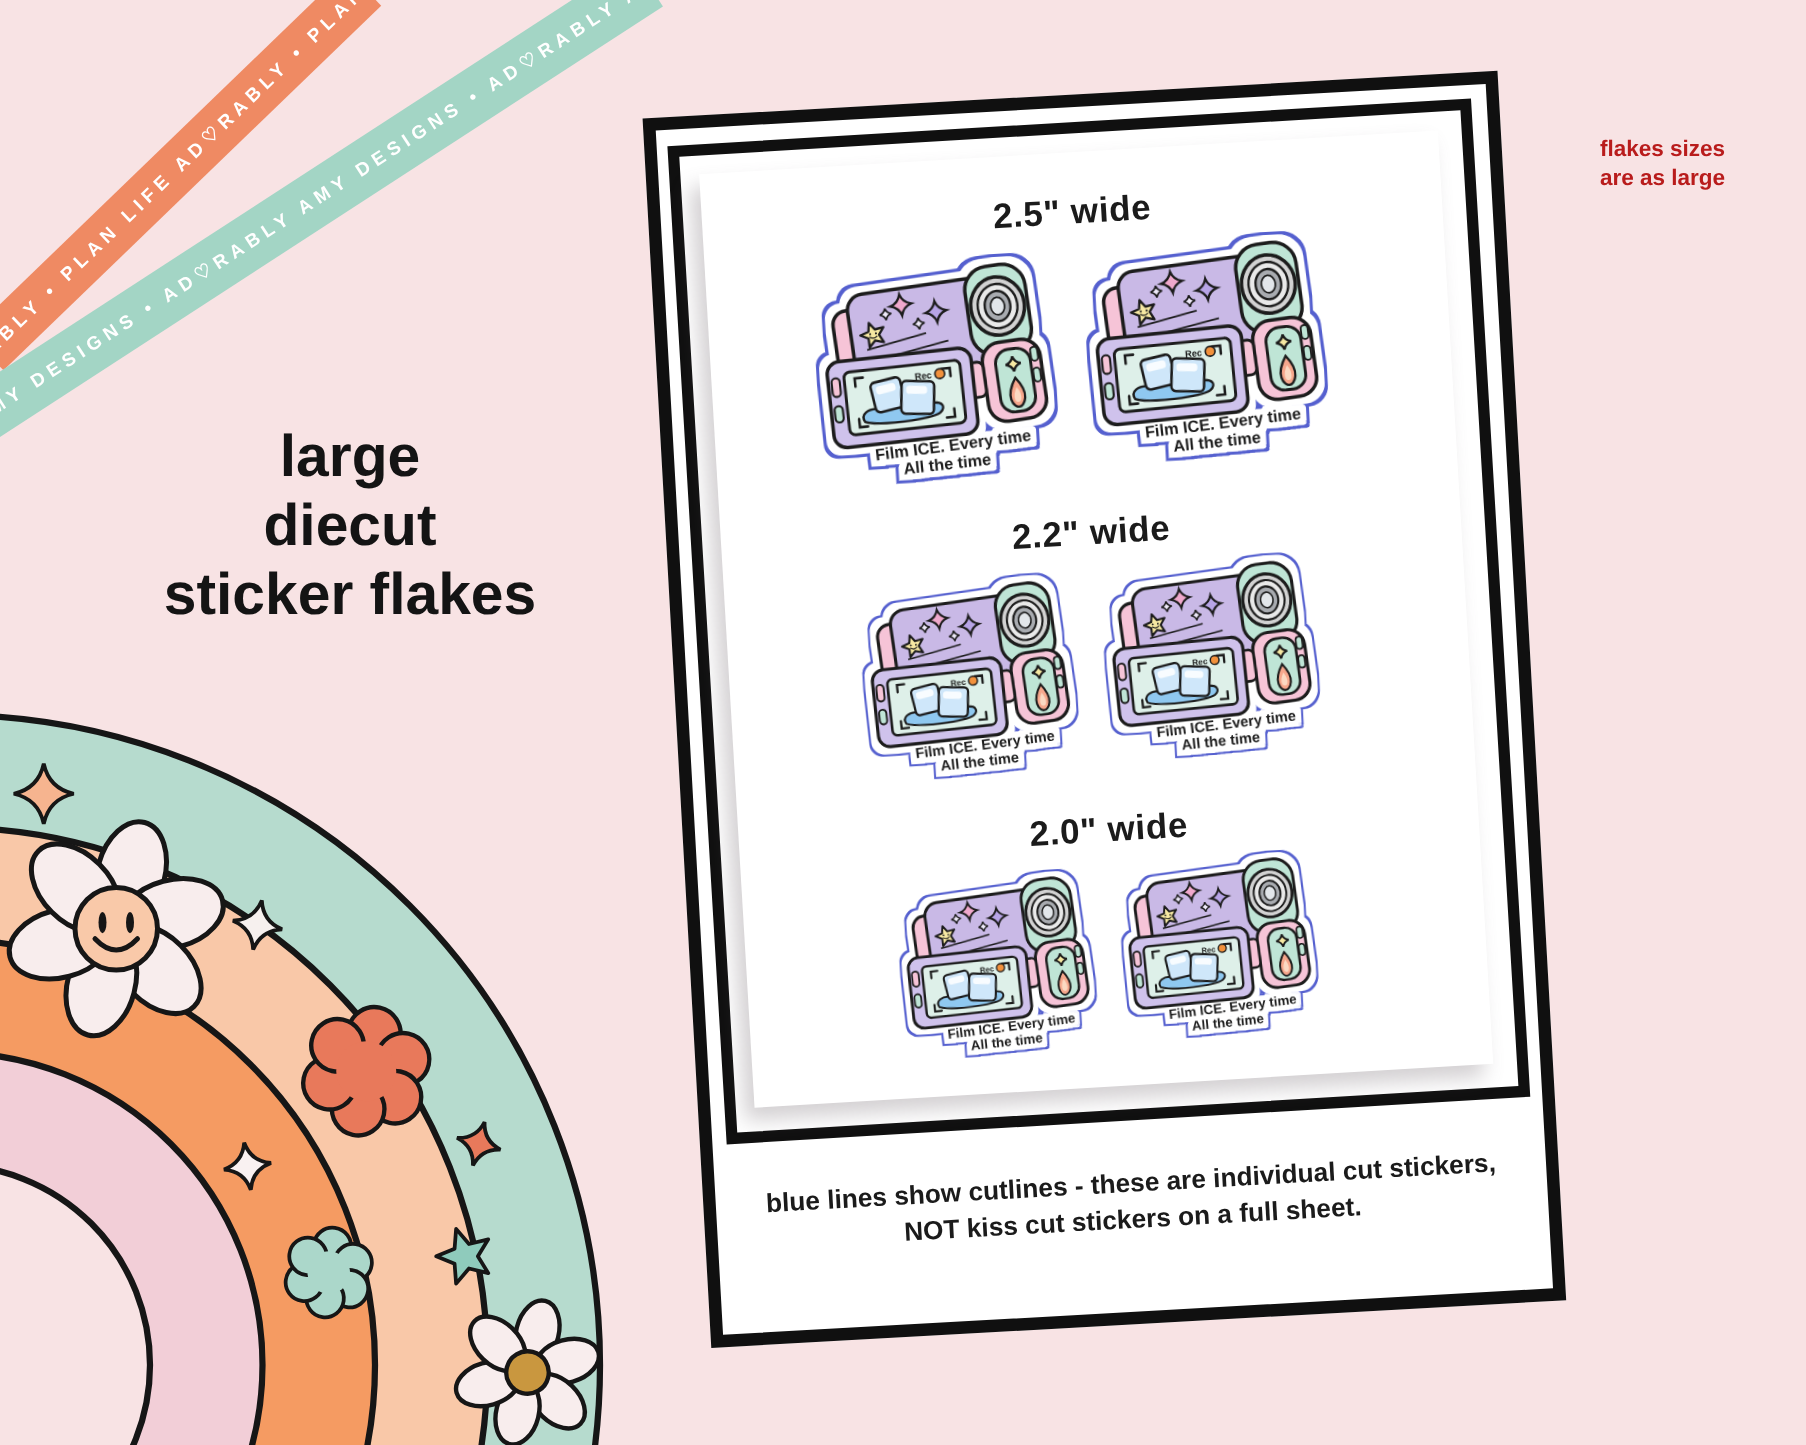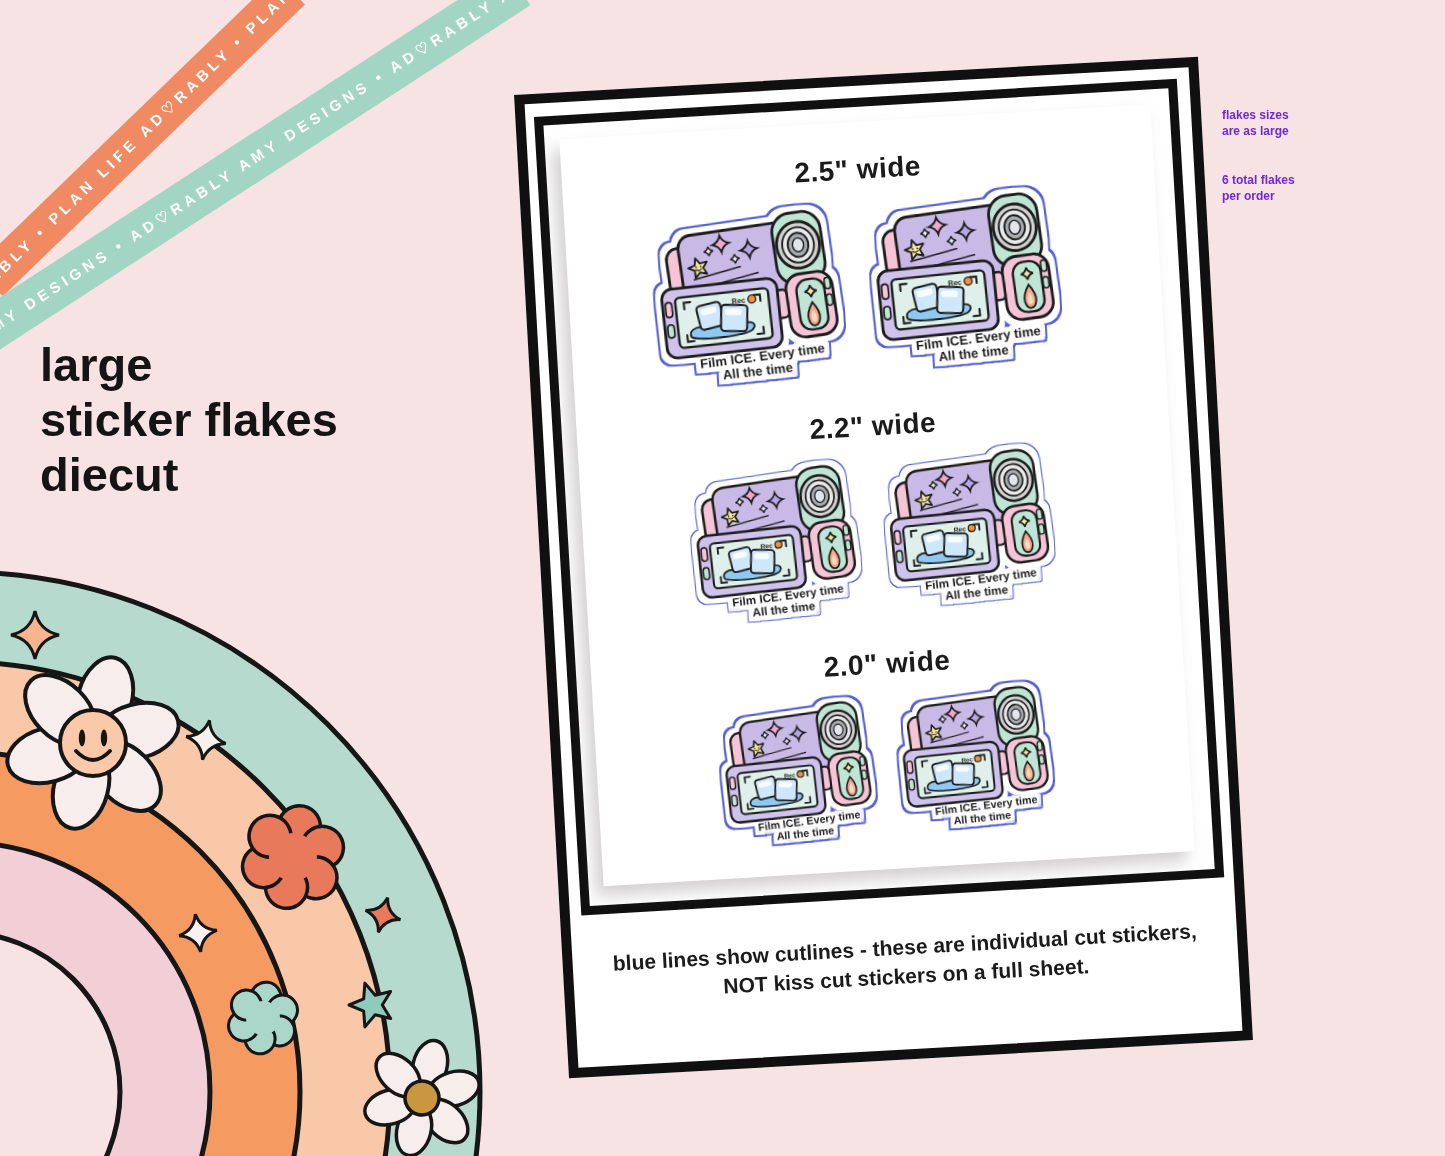--- a/index.html
+++ b/index.html
@@ -9,26 +9,26 @@
   
   .ribbon{position:absolute;display:flex;align-items:center;justify-content:center;
           overflow:hidden;white-space:nowrap;}
   .ribbon span{color:#ffffff;font-size:15px;font-weight:700;letter-spacing:4.5px;}
   .ribbon.orange{left:-70px;top:116px;width:420px;height:40px;background:#ef8a63;
                  transform:rotate(-44deg);}
   .ribbon.teal{left:-70px;top:139px;width:640px;height:44px;background:#a3d5c5;
                transform:rotate(-33deg);}
 
   
-  .big-title{position:absolute;left:40px;top:338px;width:480px;text-align:left;
+  .big-title{position:absolute;left:40px;top:338px;width:480px;text-align:center;
              color:#141414;font-size:47px;font-weight:700;line-height:1.17;}
 
   
-  .right-notes{position:absolute;left:1222px;top:108px;width:216px;text-align:left;
-               color:#6d28d9;font-size:12px;line-height:1.3;font-weight:600;}
+  .right-notes{position:absolute;left:1222px;top:108px;width:216px;text-align:center;
+               color:#b91c1c;font-size:18px;line-height:1.3;font-weight:600;}
   .right-notes .para{margin:0 0 34px 0;}
   .right-notes .para.tight{margin-bottom:26px;}
 
   
   .polaroid{position:absolute;left:541px;top:75px;width:685px;height:985px;
             background:#ffffff;border:10px solid #101010;box-sizing:border-box;
             transform:rotate(-3.2deg);}
   .inner-frame{position:absolute;left:10px;top:12px;width:644px;height:800px;
                background:#ffffff;border:9px solid #101010;box-sizing:border-box;
                transform:rotate(-.2deg);}
@@ -56,32 +56,28 @@
 
   <div class="ribbon orange">
     <span>PLAN LIFE AD♡RABLY • PLAN LIFE AD♡RABLY • PLAN LIFE AD♡RABLY</span>
   </div>
   <div class="ribbon teal">
     <span>AD♡RABLY AMY DESIGNS • AD♡RABLY AMY DESIGNS • AD♡RABLY AMY DESIGNS</span>
   </div>
 
   <div class="big-title">
     <div>large</div>
+    <div>diecut</div>
     <div>sticker flakes</div>
-    <div>diecut</div>
   </div>
 
   <div class="right-notes">
     <p class="para">
       <span>flakes sizes</span><br>
       <span>are as large</span>
-    </p>
-    <p class="para tight">
-      <span>6 total flakes</span><br>
-      <span>per order</span>
     </p>
   </div>
 
   <div class="polaroid">
     <div class="inner-frame">
       <div class="sheet">
 
         <div class="section">
           <div class="size-label">2.5" wide</div>
           <div class="srow">

